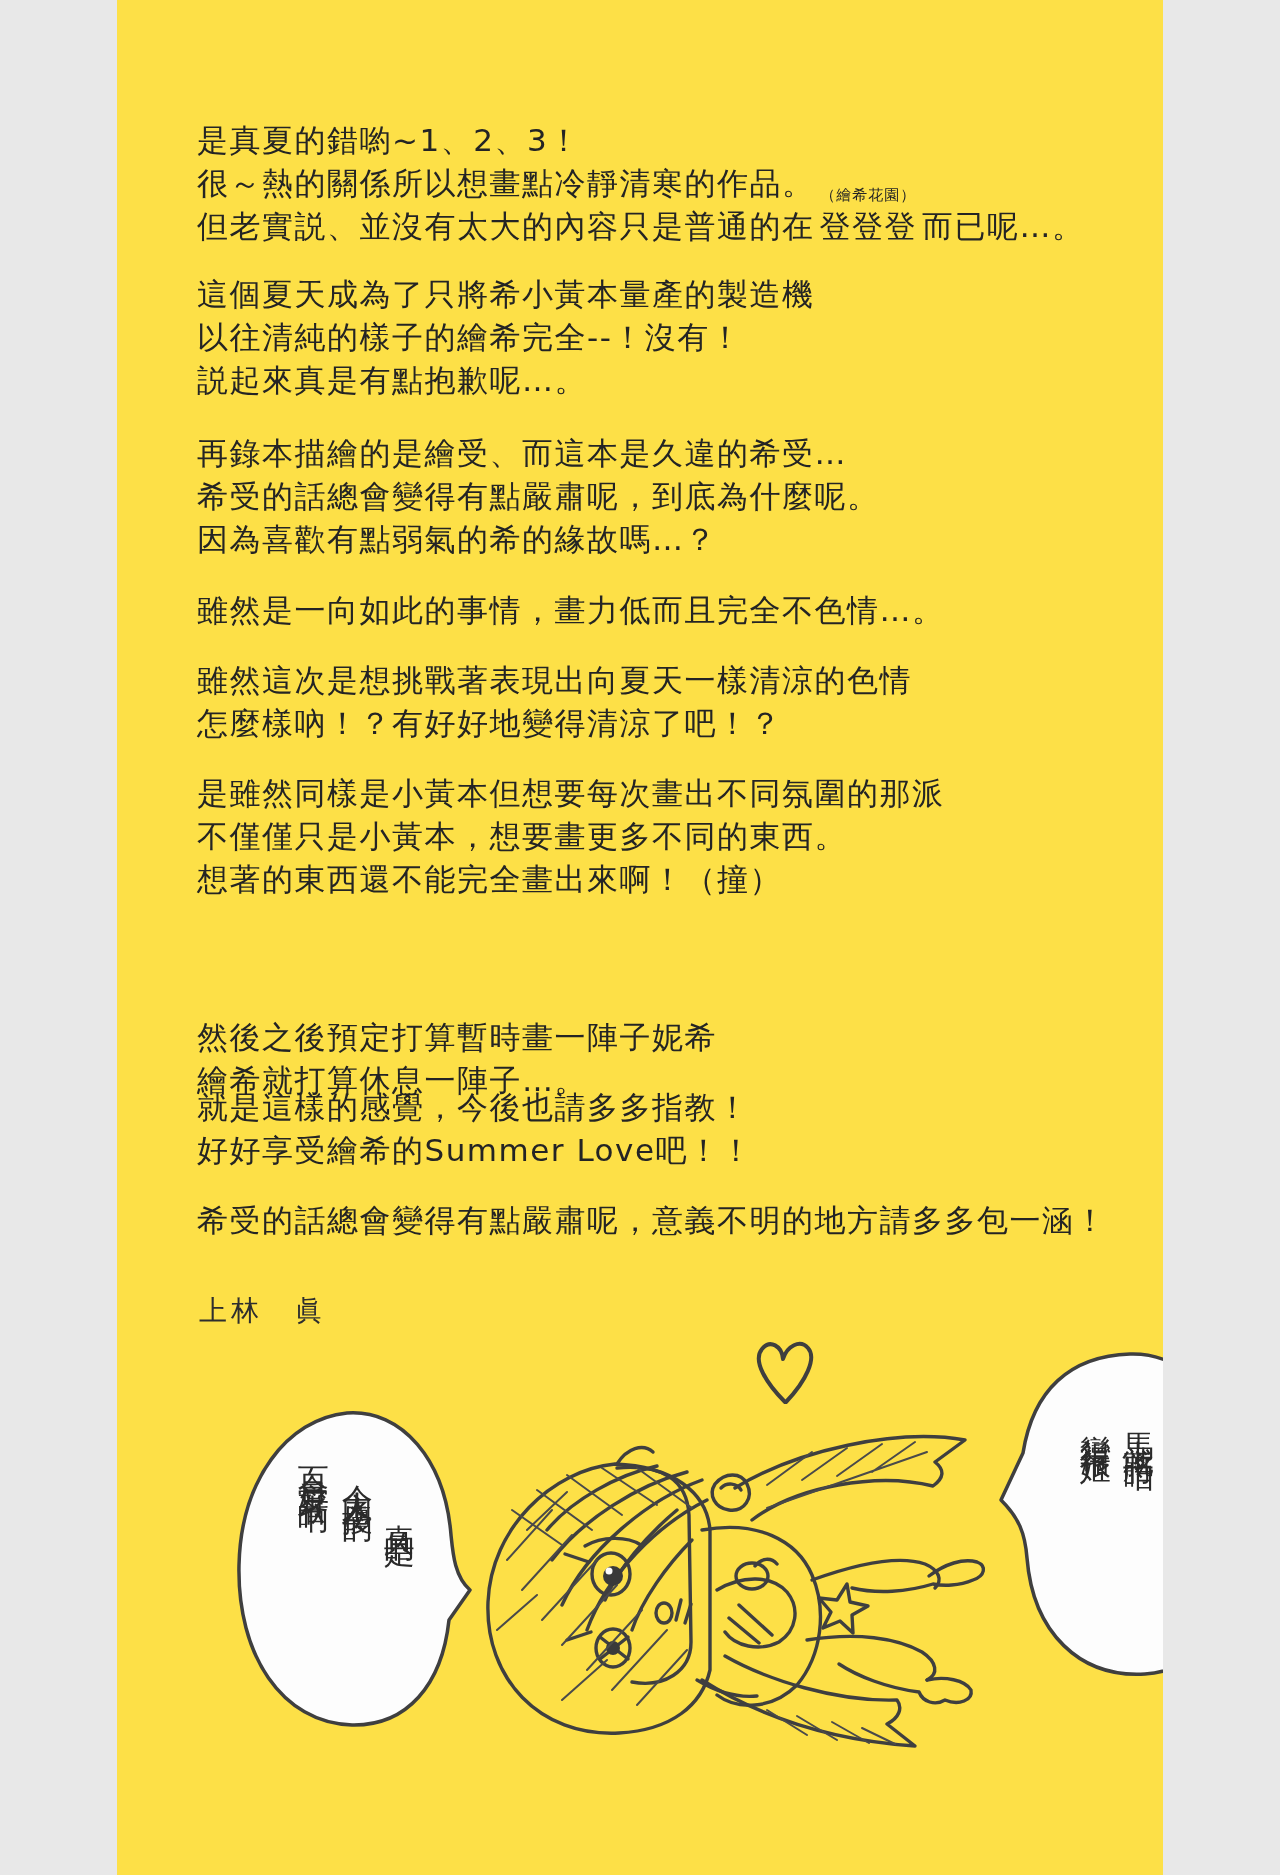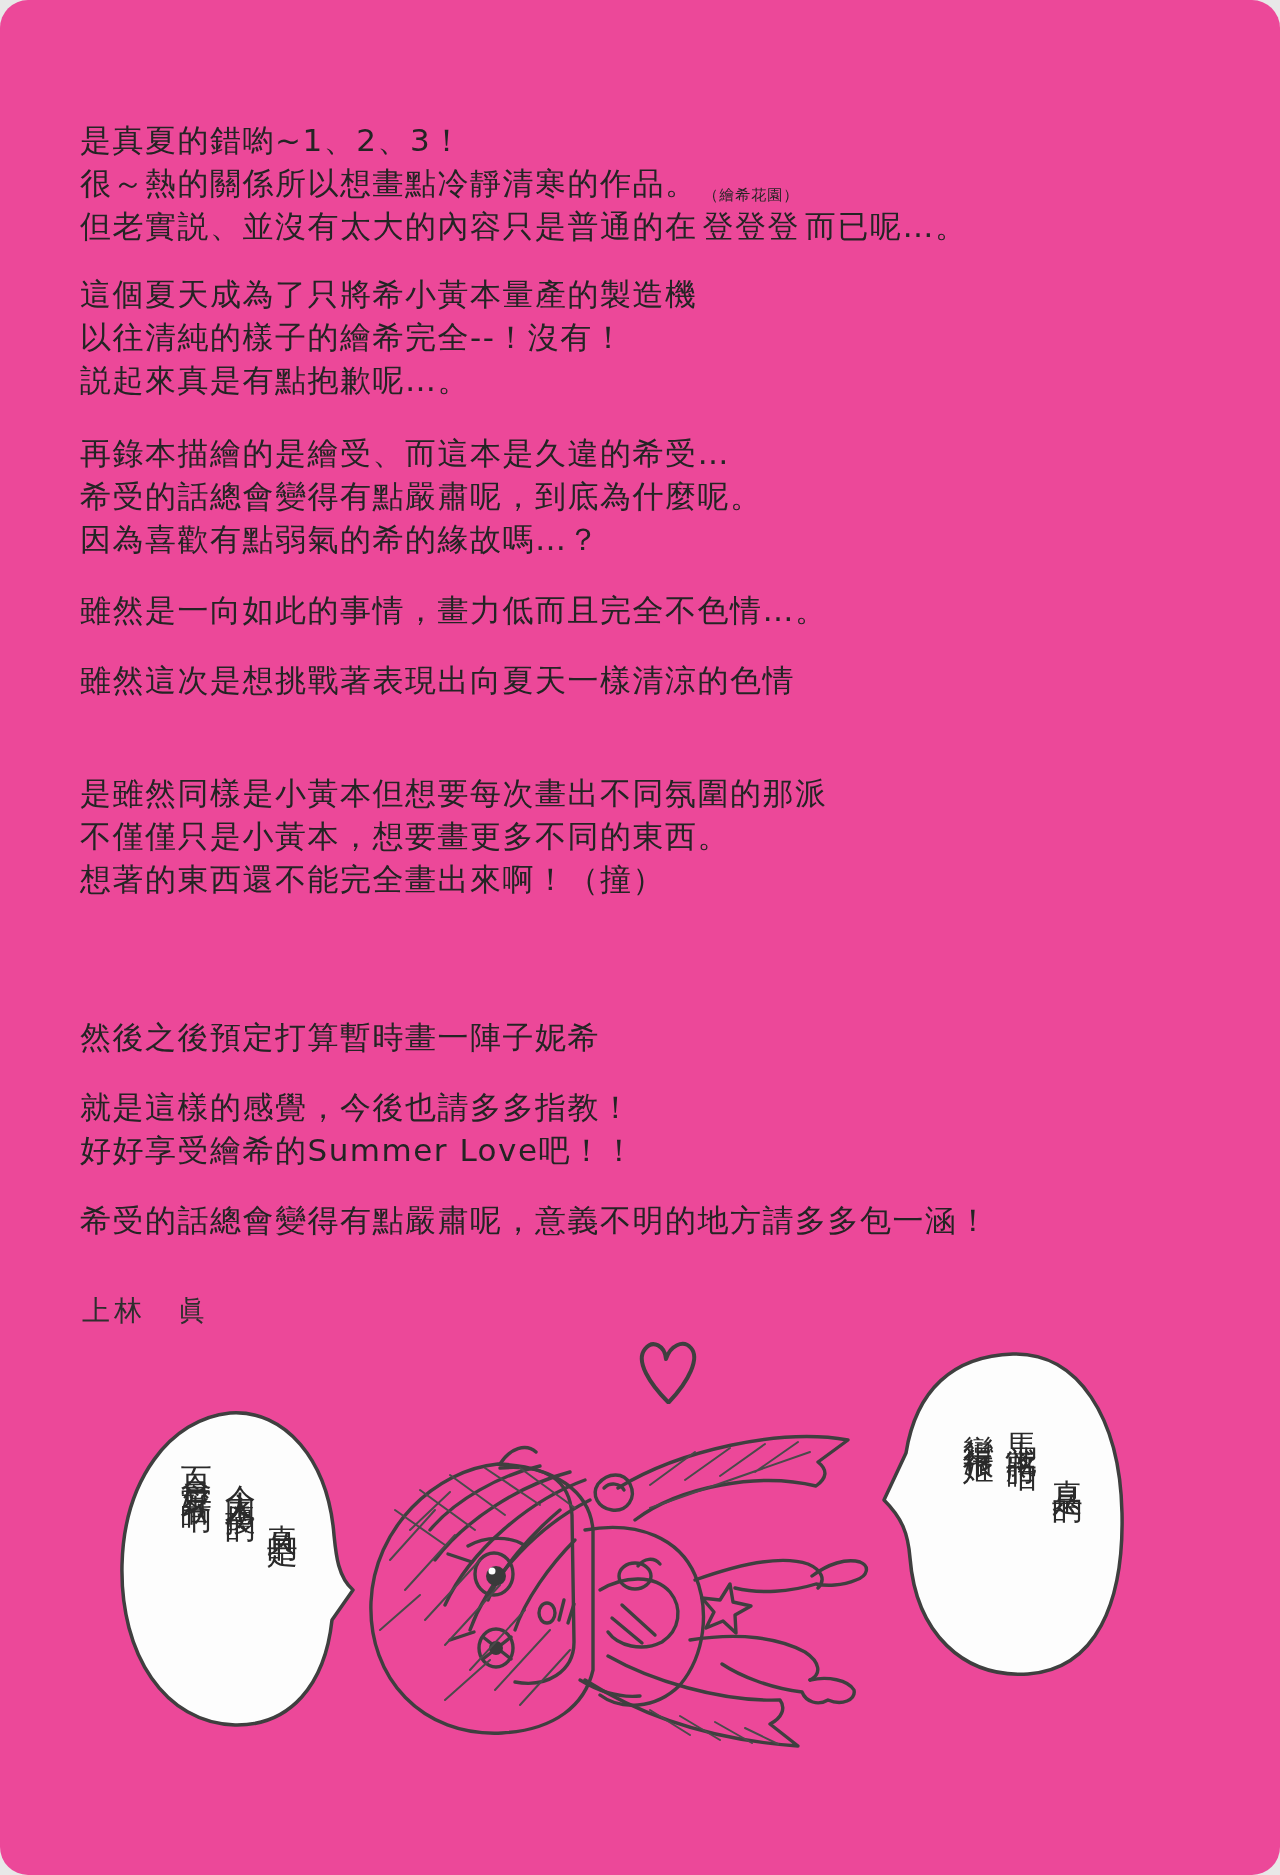--- a/index.html
+++ b/index.html
@@ -1,21 +1,20 @@
 <!DOCTYPE html>
 <html><head>
 <meta charset="utf-8">
 <style>
   html,body{margin:0;padding:0;background:#e8e8e8;}
   .page{
-    position:relative;width:1280px;height:1875px;margin:0 auto;
-    background:#ec4899;overflow:hidden;
+    position:relative;width:1046px;height:1875px;margin:0 auto;
+    background:#fde047;overflow:hidden;
     font-family:"DejaVu Sans","Liberation Sans",sans-serif;
     color:#242424;
-    border-radius:28px;
   }
   .para{position:absolute;left:80px;}
   .line{
     font-size:31px;line-height:43px;height:43px;
     letter-spacing:1.5px;white-space:nowrap;
   }
   .rubywrap{position:relative;display:inline-block;margin:0 5px;}
   .rubynote{
     position:absolute;top:-17px;left:50%;transform:translateX(-50%);
     font-size:15px;letter-spacing:1px;line-height:15px;white-space:nowrap;
@@ -57,30 +56,32 @@
       <div class="line">希受的話總會變得有點嚴肅呢，到底為什麼呢。</div>
       <div class="line">因為喜歡有點弱氣的希的緣故嗎…？</div>
     </div>
 
     <div class="para" style="top:589px">
       <div class="line">雖然是一向如此的事情，畫力低而且完全不色情…。</div>
     </div>
 
     <div class="para" style="top:659px">
       <div class="line">雖然這次是想挑戰著表現出向夏天一樣清涼的色情</div>
+      <div class="line">怎麼樣吶！？有好好地變得清涼了吧！？</div>
     </div>
 
     <div class="para" style="top:772px">
       <div class="line">是雖然同樣是小黃本但想要每次畫出不同氛圍的那派</div>
       <div class="line">不僅僅只是小黃本，想要畫更多不同的東西。</div>
       <div class="line">想著的東西還不能完全畫出來啊！（撞）</div>
     </div>
 
     <div class="para" style="top:1016px">
       <div class="line">然後之後預定打算暫時畫一陣子妮希</div>
+      <div class="line">繪希就打算休息一陣子…。</div>
     </div>
 
     <div class="para" style="top:1086px">
       <div class="line">就是這樣的感覺，今後也請多多指教！</div>
       <div class="line">好好享受繪希的Summer Love吧！！</div>
     </div>
 
     <div class="para" style="top:1199px">
       <div class="line">希受的話總會變得有點嚴肅呢，意義不明的地方請多多包一涵！</div>
     </div>

